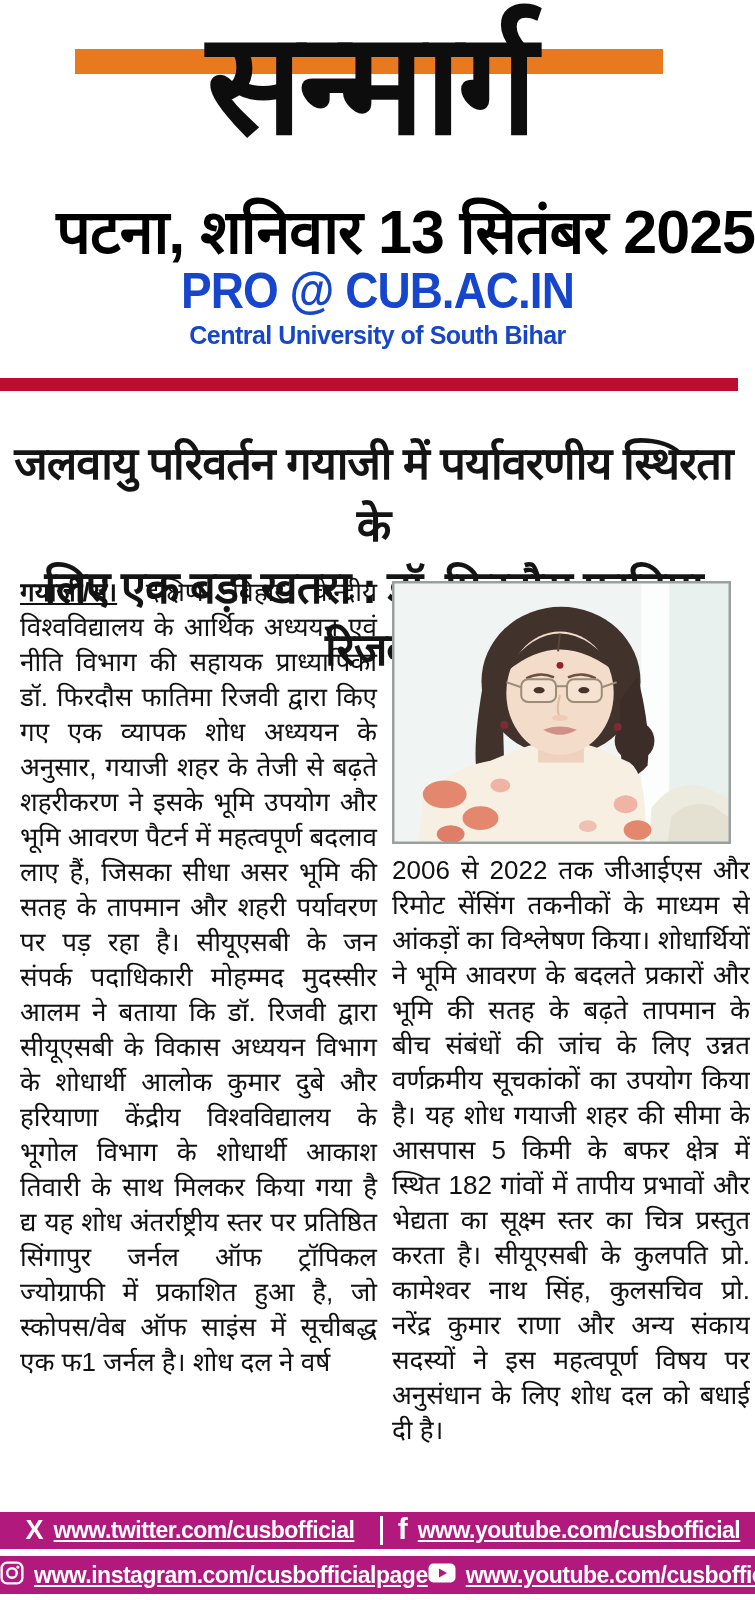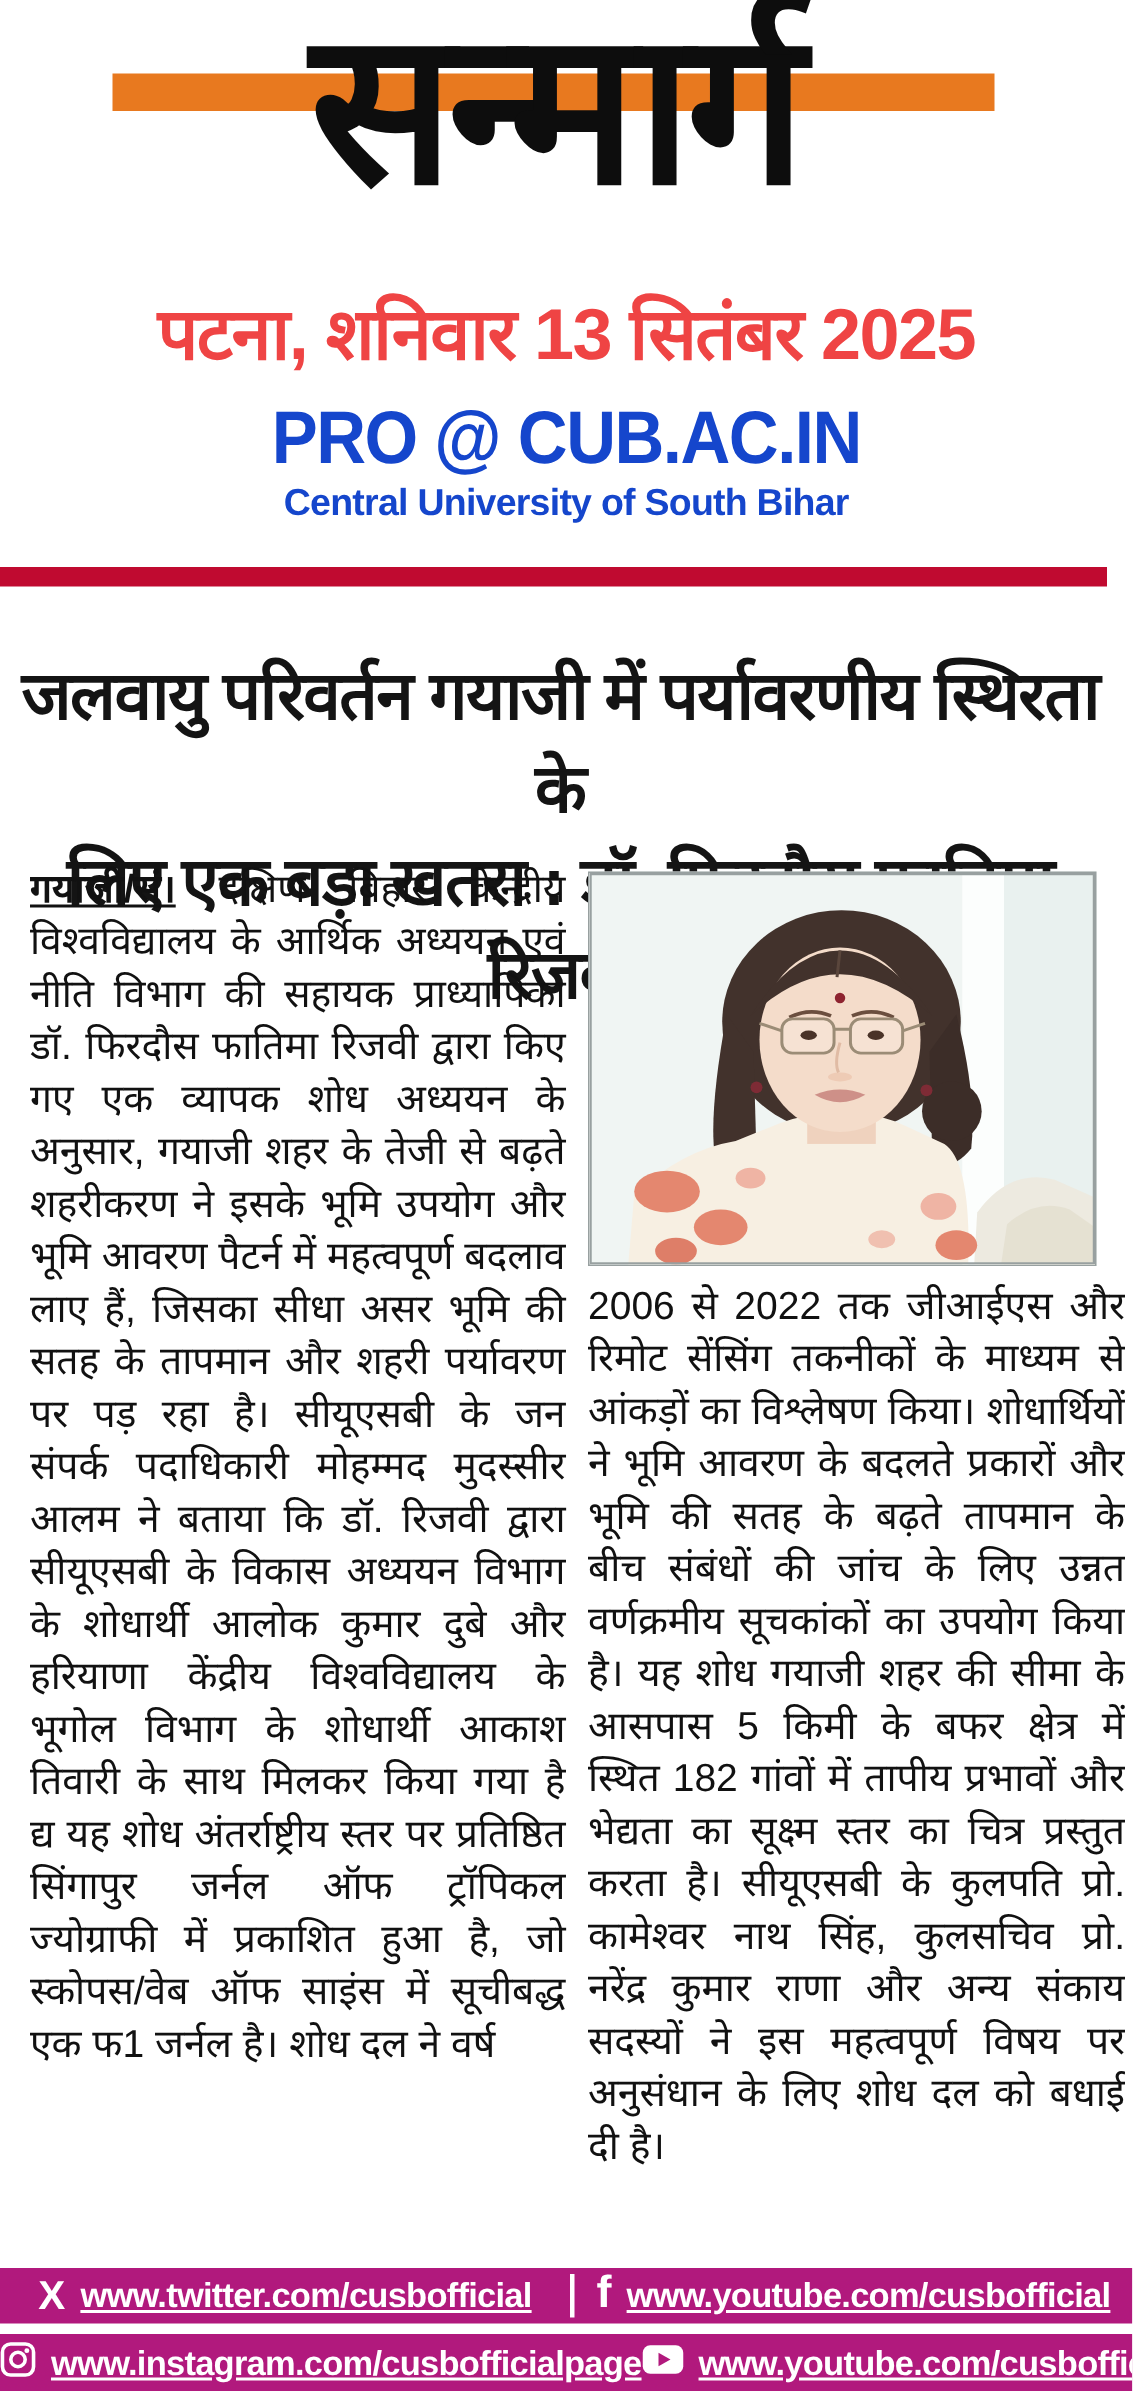--- a/index.html
+++ b/index.html
@@ -1,29 +1,29 @@
 <!DOCTYPE html>
 <html><head>
 <meta charset="utf-8">
 <style>
   html,body{margin:0;padding:0;background:#ffffff;}
   .page{
     position:relative;width:755px;height:1600px;margin:0 auto;background:#ffffff;
     font-family:"Liberation Sans","DejaVu Sans",sans-serif;overflow:hidden;
   }
   
-  .masthead{position:absolute;top:0;left:0;width:616px;height:190px;font-family:Liberation Mono, monospace;}
+  .masthead{position:absolute;top:0;left:0;width:616px;height:190px;}
   .orange-bar{position:absolute;top:49px;left:75px;width:588px;height:25px;background:#E8791F;z-index:1;}
   .paper-title{
     position:absolute;top:2px;left:60px;width:620px;text-align:center;z-index:2;
     font-size:142px;line-height:1.15;font-weight:700;color:#0d0d0d;letter-spacing:-4px;white-space:nowrap;
   }
   .dateline{
-    position:absolute;top:188px;left:0;width:755px;text-align:center;
-    font-size:48px;font-weight:700;color:#ef4444;letter-spacing:-1px;
+    position:absolute;top:188px;left:0;width:755px;text-align:right;
+    font-size:61px;font-weight:700;color:#000000;letter-spacing:-1px;
   }
   .pro-line{
     position:absolute;top:262px;left:0;width:755px;text-align:center;
     font-size:46px;font-weight:800;color:#1546CC;letter-spacing:-1px;transform:scaleY(1.08);transform-origin:top;
   }
   .univ-line{
     position:absolute;top:321px;left:0;width:755px;text-align:center;
     font-size:25px;font-weight:800;color:#1546CC;letter-spacing:-0.5px;
   }
   .red-bar{position:absolute;top:378px;left:0;width:738px;height:13px;background:#C00A30;}

